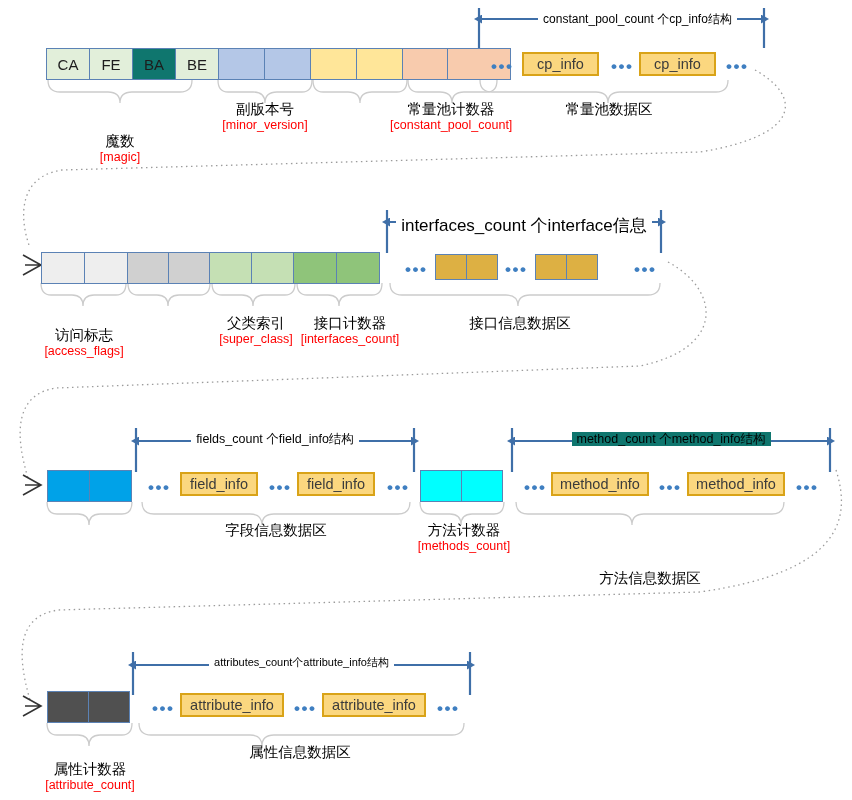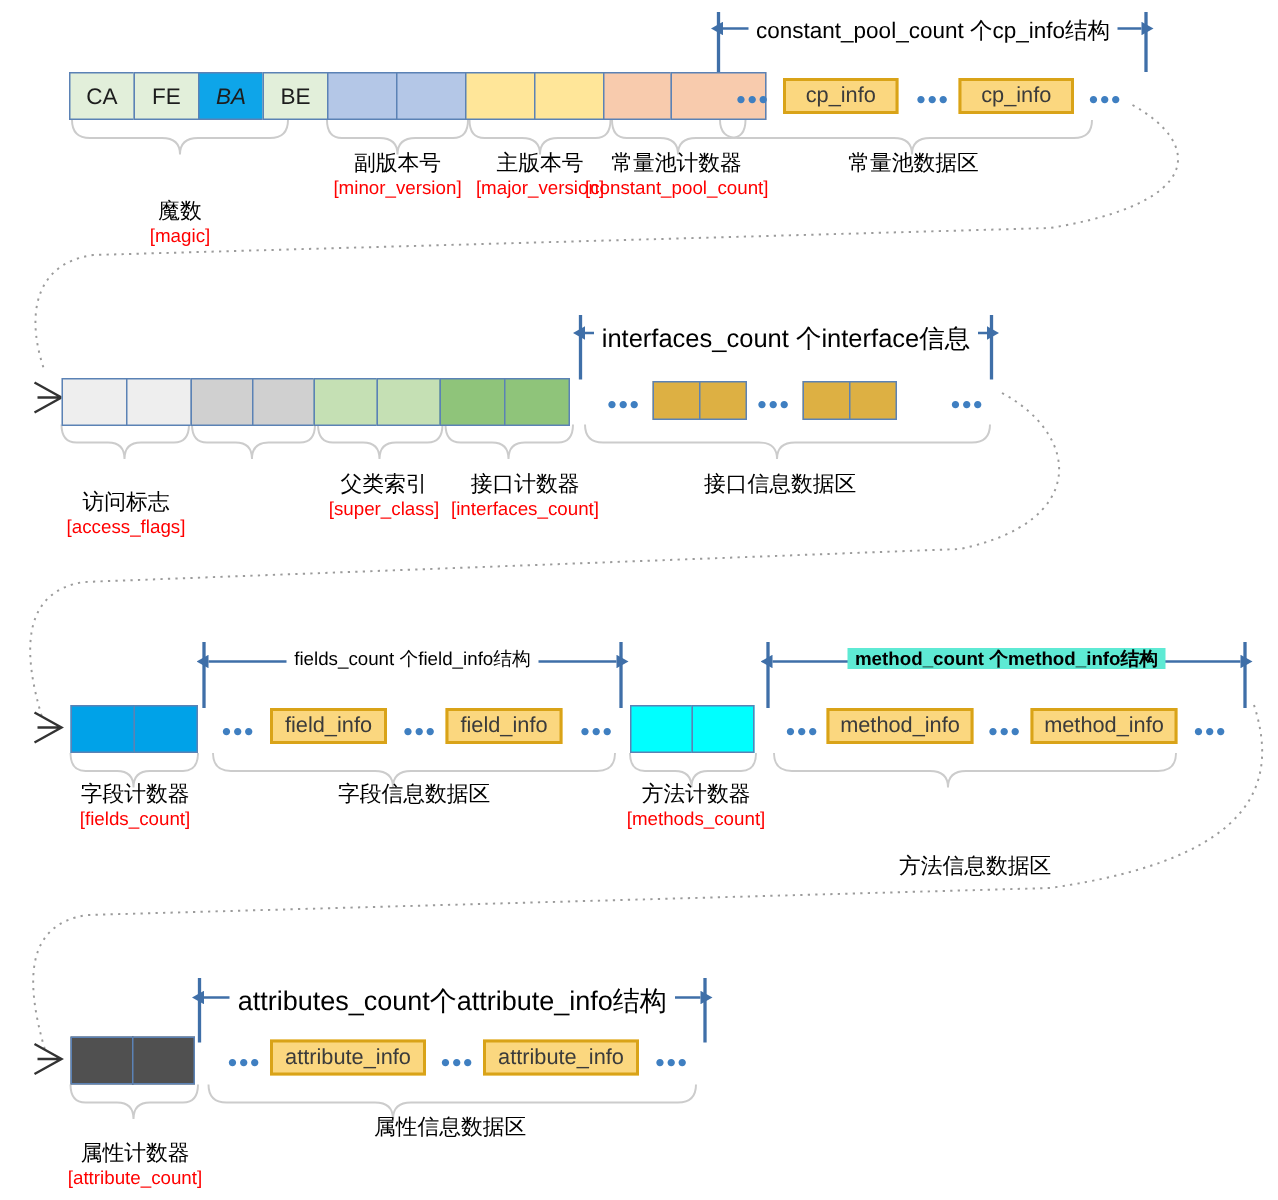--- a/index.html
+++ b/index.html
@@ -140,51 +140,47 @@
     </g>
     <g fill="none" stroke="#cccccc" stroke-width="1.3">
       <path d="M47,723 q0,12 10,12 L78,735 q11,0 11,11 q0-11 11,-11 L122,735 q10,0 10,-12"></path>
       <path d="M139,723 q0,12 12,12 L250,735 q12,0 12,11 q0-11 12,-11 L452,735 q12,0 12,-12"></path>
     </g>
   </svg>
 
   <div class="cellrow" style="left:46px;top:48px;">
     <div class="cell" style="width:44px;background:#e2efda;">CA</div>
     <div class="cell" style="width:44px;background:#e2efda;">FE</div>
-    <div class="cell" style="width:44px;background:#0ea5e9;font-style:italic;">BA</div>
+    <div class="cell" style="width:44px;background:#0f766e;">BA</div>
     <div class="cell" style="width:44px;background:#e2efda;">BE</div>
     <div class="cell" style="width:47px;background:#b4c7e7;"></div>
     <div class="cell" style="width:47px;background:#b4c7e7;"></div>
     <div class="cell" style="width:47px;background:#ffe699;"></div>
     <div class="cell" style="width:47px;background:#ffe699;"></div>
     <div class="cell" style="width:46px;background:#f8cbad;"></div>
     <div class="cell" style="width:64px;background:#f8cbad;"></div>
   </div>
 
   <div class="dots" style="left:491px;top:58px;">•••</div>
   <div class="infobox" style="left:522px;top:52px;width:77px;">cp_info</div>
   <div class="dots" style="left:611px;top:58px;">•••</div>
   <div class="infobox" style="left:639px;top:52px;width:77px;">cp_info</div>
   <div class="dots" style="left:726px;top:58px;">•••</div>
 
-  <div class="lbl" style="left:460px;top:12px;width:285px;font-size:15px;text-align:right;">
+  <div class="lbl" style="left:495px;top:12px;width:285px;font-size:12px;">
     <span style="background:#fff;padding:0 5px;">constant_pool_count 个cp_info结构</span>
   </div>
 
   <div class="lbl" style="left:60px;top:100px;width:120px;margin-top:32px;">
     <b>魔数</b>
     <span class="code">[<span>magic</span>]</span>
   </div>
   <div class="lbl" style="left:205px;top:100px;width:120px;">
     <b>副版本号</b>
     <span class="code">[<span>minor_version</span>]</span>
-  </div>
-  <div class="lbl" style="left:300px;top:100px;width:120px;">
-    <b>主版本号</b>
-    <span class="code">[<span>major_version</span>]</span>
   </div>
   <div class="lbl" style="left:390px;top:100px;width:122px;">
     <b>常量池计数器</b>
     <span class="code">[<span>constant_pool_count</span>]</span>
   </div>
   <div class="lbl" style="left:544px;top:100px;width:130px;">
     <b>常量池数据区</b>
   </div>
 
   <div class="cellrow" style="left:41px;top:252px;">
@@ -249,27 +245,23 @@
   <div class="dots" style="left:524px;top:479px;">•••</div>
   <div class="infobox" style="left:551px;top:472px;width:98px;">method_info</div>
   <div class="dots" style="left:659px;top:479px;">•••</div>
   <div class="infobox" style="left:687px;top:472px;width:98px;">method_info</div>
   <div class="dots" style="left:796px;top:479px;">•••</div>
 
   <div class="lbl" style="left:136px;top:432px;width:278px;font-size:12.5px;">
     <span style="background:#fff;padding:0 5px;">fields_count 个field_info结构</span>
   </div>
   <div class="lbl" style="left:512px;top:432px;width:318px;font-size:12.5px;">
-    <span style="background:#5eead4;padding:0 5px;font-weight:bold;">method_count 个method_info结构</span>
-  </div>
-
-  <div class="lbl" style="left:30px;top:521px;width:120px;">
-    <b>字段计数器</b>
-    <span class="code">[<span>fields_count</span>]</span>
-  </div>
+    <span style="background:#0f766e;padding:0 5px;">method_count 个method_info结构</span>
+  </div>
+
   <div class="lbl" style="left:211px;top:521px;width:130px;">
     <b>字段信息数据区</b>
   </div>
   <div class="lbl" style="left:400px;top:521px;width:128px;">
     <b>方法计数器</b>
     <span class="code">[<span>methods_count</span>]</span>
   </div>
   <div class="lbl" style="left:585px;top:521px;width:130px;margin-top:48px;">
     <b>方法信息数据区</b>
   </div>
@@ -278,21 +270,21 @@
     <div class="cell" style="width:42px;background:#505050;"></div>
     <div class="cell" style="width:42px;background:#505050;"></div>
   </div>
 
   <div class="dots" style="left:152px;top:700px;">•••</div>
   <div class="infobox" style="left:180px;top:693px;width:104px;">attribute_info</div>
   <div class="dots" style="left:294px;top:700px;">•••</div>
   <div class="infobox" style="left:322px;top:693px;width:104px;">attribute_info</div>
   <div class="dots" style="left:437px;top:700px;">•••</div>
 
-  <div class="lbl" style="left:133px;top:656px;width:337px;font-size:18px;">
+  <div class="lbl" style="left:133px;top:656px;width:337px;font-size:11px;">
     <span style="background:#fff;padding:0 5px;">attributes_count个attribute_info结构</span>
   </div>
 
   <div class="lbl" style="left:28px;top:760px;width:124px;">
     <b>属性计数器</b>
     <span class="code">[<span>attribute_count</span>]</span>
   </div>
   <div class="lbl" style="left:235px;top:743px;width:130px;">
     <b>属性信息数据区</b>
   </div>

